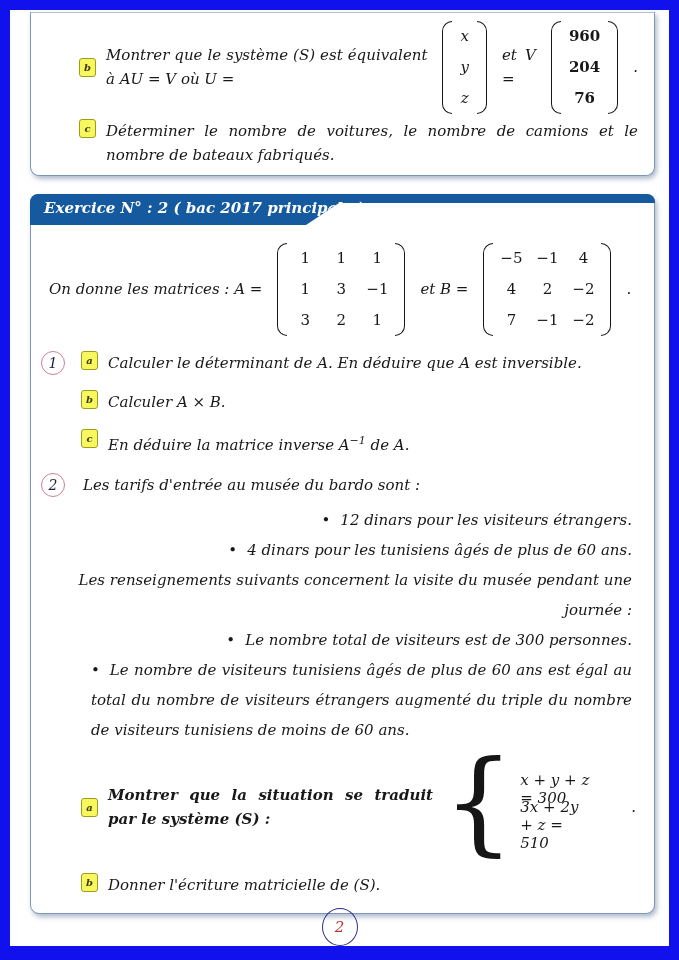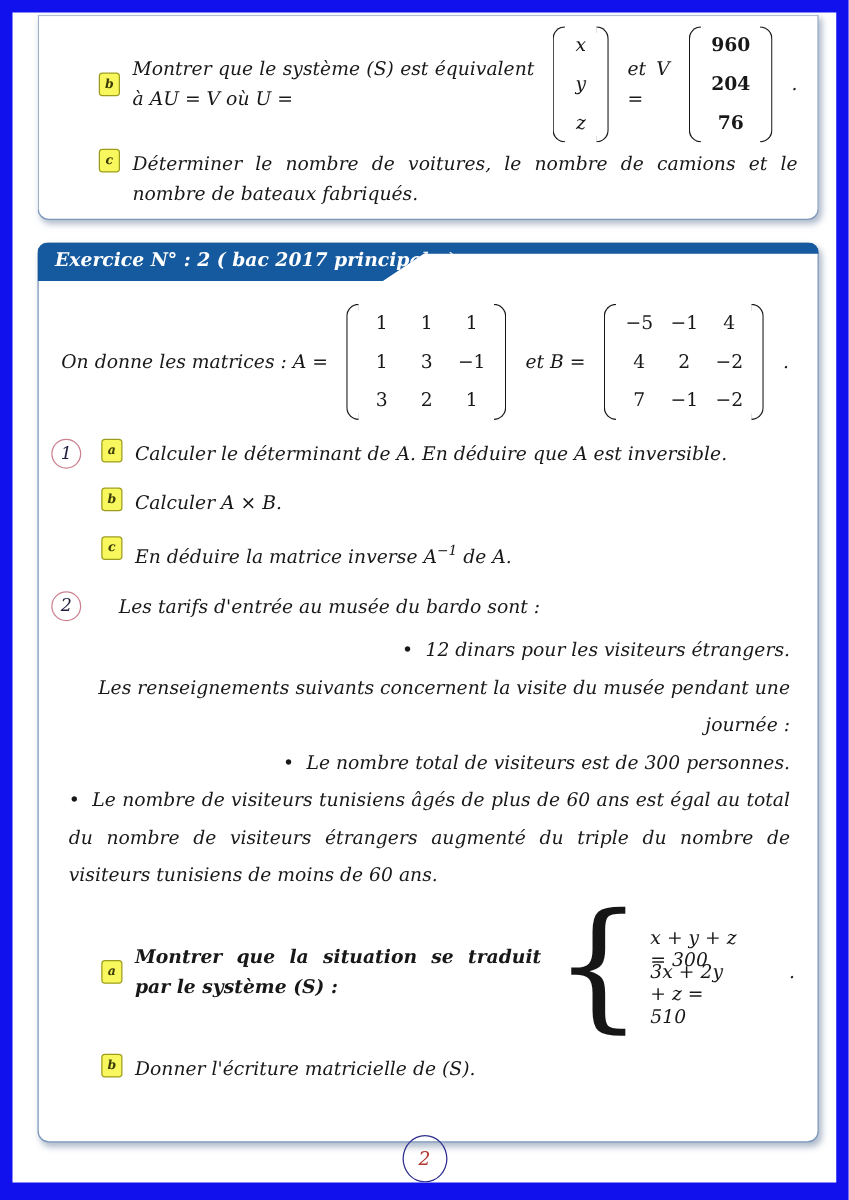--- a/index.html
+++ b/index.html
@@ -49,21 +49,21 @@
   }
   .qnum {
     width:24px; height:24px; flex:none; box-sizing:border-box;
     border:1.2px solid #cc8191; border-radius:50%;
     display:flex; align-items:center; justify-content:center;
     font-size:14px; color:#1d1d3c;
   }
   .item { display:flex; gap:10px; align-items:flex-start; }
   .t { line-height:24px; text-align:justify; }
   .line { line-height:30px;text-align:right; }
-  .just { text-align:justify; }
+  .just { text-align:justify;margin-left:36px; }
   
   .mat { display:inline-flex; align-items:stretch; margin:0 5px; vertical-align:middle; }
   .br { width:9px; flex:none; border:1.6px solid #161616; }
   .br.l { border-right:none; border-radius:14px 0 0 14px; }
   .br.r { border-left:none; border-radius:0 14px 14px 0; }
   .vcells { display:flex; flex-direction:column; justify-content:center; }
   .vcell { height:31px; display:flex; align-items:center; justify-content:center; padding:0 8px; }
   .mcells { display:grid; grid-template-columns:repeat(3,auto); align-content:center; }
   .mcell { min-width:24px; height:31px; display:flex; align-items:center; justify-content:center; padding:0 6px; font-style:normal; }
   .varit { font-style:italic; }
@@ -175,25 +175,26 @@
         </div>
         <div class="item">
           <span class="badge">c</span>
           <span class="t"><span>En déduire la matrice inverse A</span><sup class="inv">−1</sup> <span>de A.</span></span>
         </div>
       </div>
     </div>
 
     <div class="item" style="margin-top:16px;">
       <span class="qnum">2</span>
-      <span class="t" style="margin-left:20px; line-height:24px;font-style:italic;">Les tarifs d'entrée au musée du bardo sont :</span>
+      <span class="t" style="margin-left:8px; line-height:24px;font-style:italic;">Les tarifs d'entrée au musée du bardo sont :</span>
     </div>
 
     <div style="margin:8px 4px 0 14px;">
       <div class="line"><span class="bullet-dot">•</span><span>12 dinars pour les visiteurs étrangers.</span></div>
+      <div class="line"><span class="bullet-dot">•</span><span>4 dinars pour les tunisiens âgés de plus de 60 ans.</span></div>
       <div class="line">Les renseignements suivants concernent la visite du musée pendant une journée :</div>
       <div class="line"><span class="bullet-dot">•</span><span>Le nombre total de visiteurs est de 300 personnes.</span></div>
       <div class="line just"><span class="bullet-dot">•</span><span>Le nombre de visiteurs tunisiens âgés de plus de 60 ans est égal au total du nombre de visiteurs étrangers augmenté du triple du nombre de visiteurs tunisiens de moins de 60 ans.</span></div>
     </div>
 
     <div class="item" style="align-items:center; margin:6px 0 0 40px; min-height:112px;">
       <span class="badge">a</span>
       <span class="t" style="max-width:330px;font-weight:bold;">Montrer que la situation se traduit par le système (S) :</span>
       <span class="sys">
         <span class="brace">{</span>

